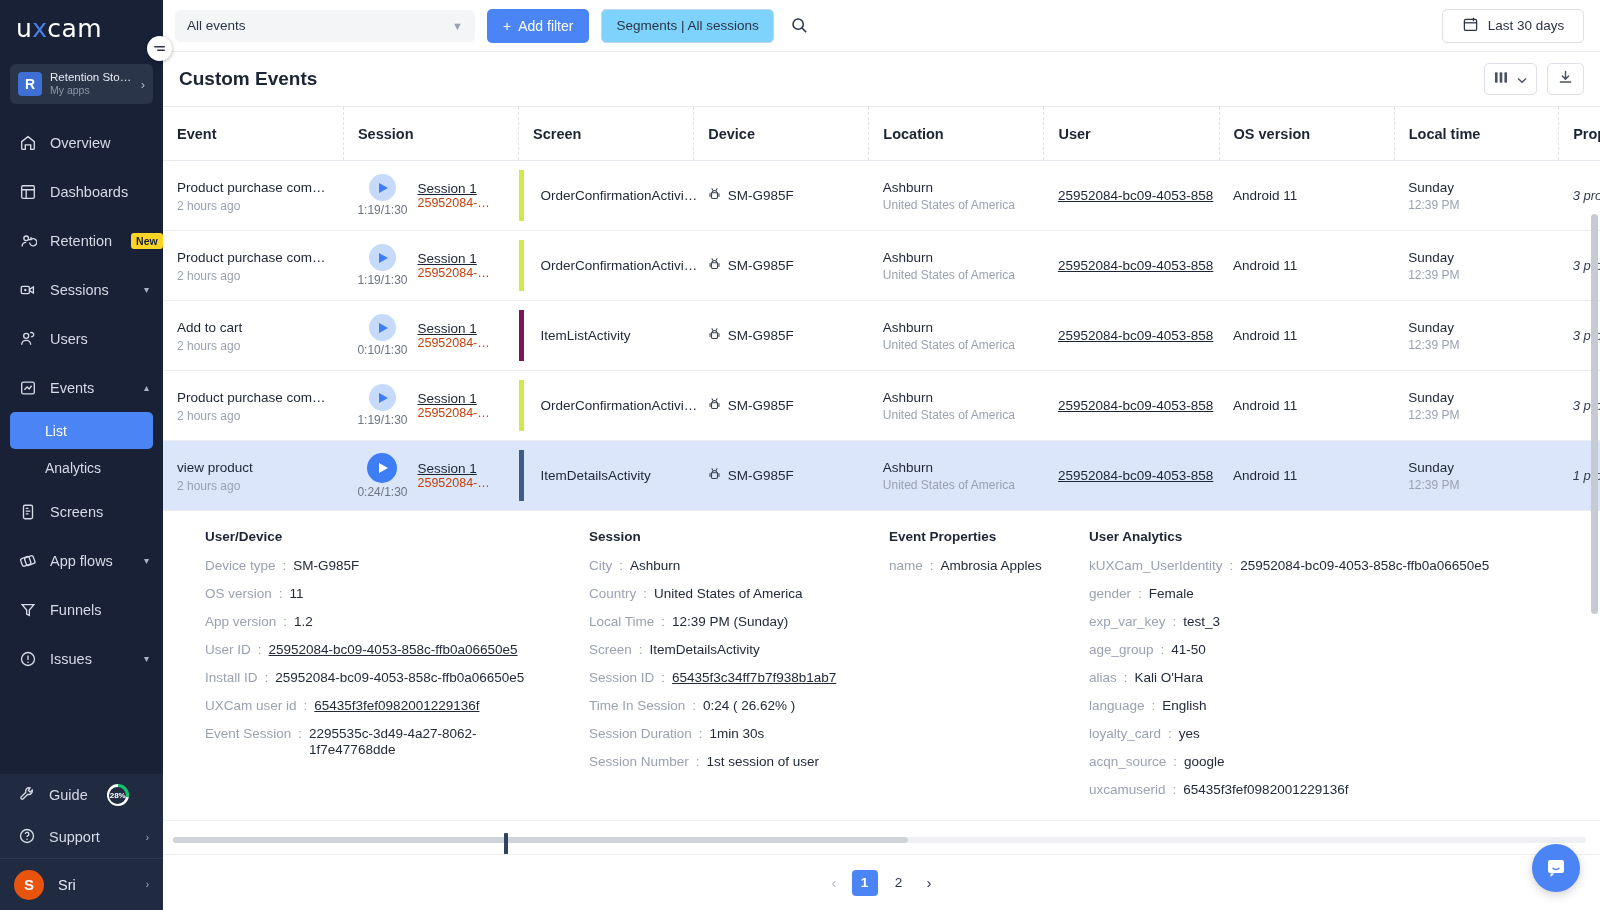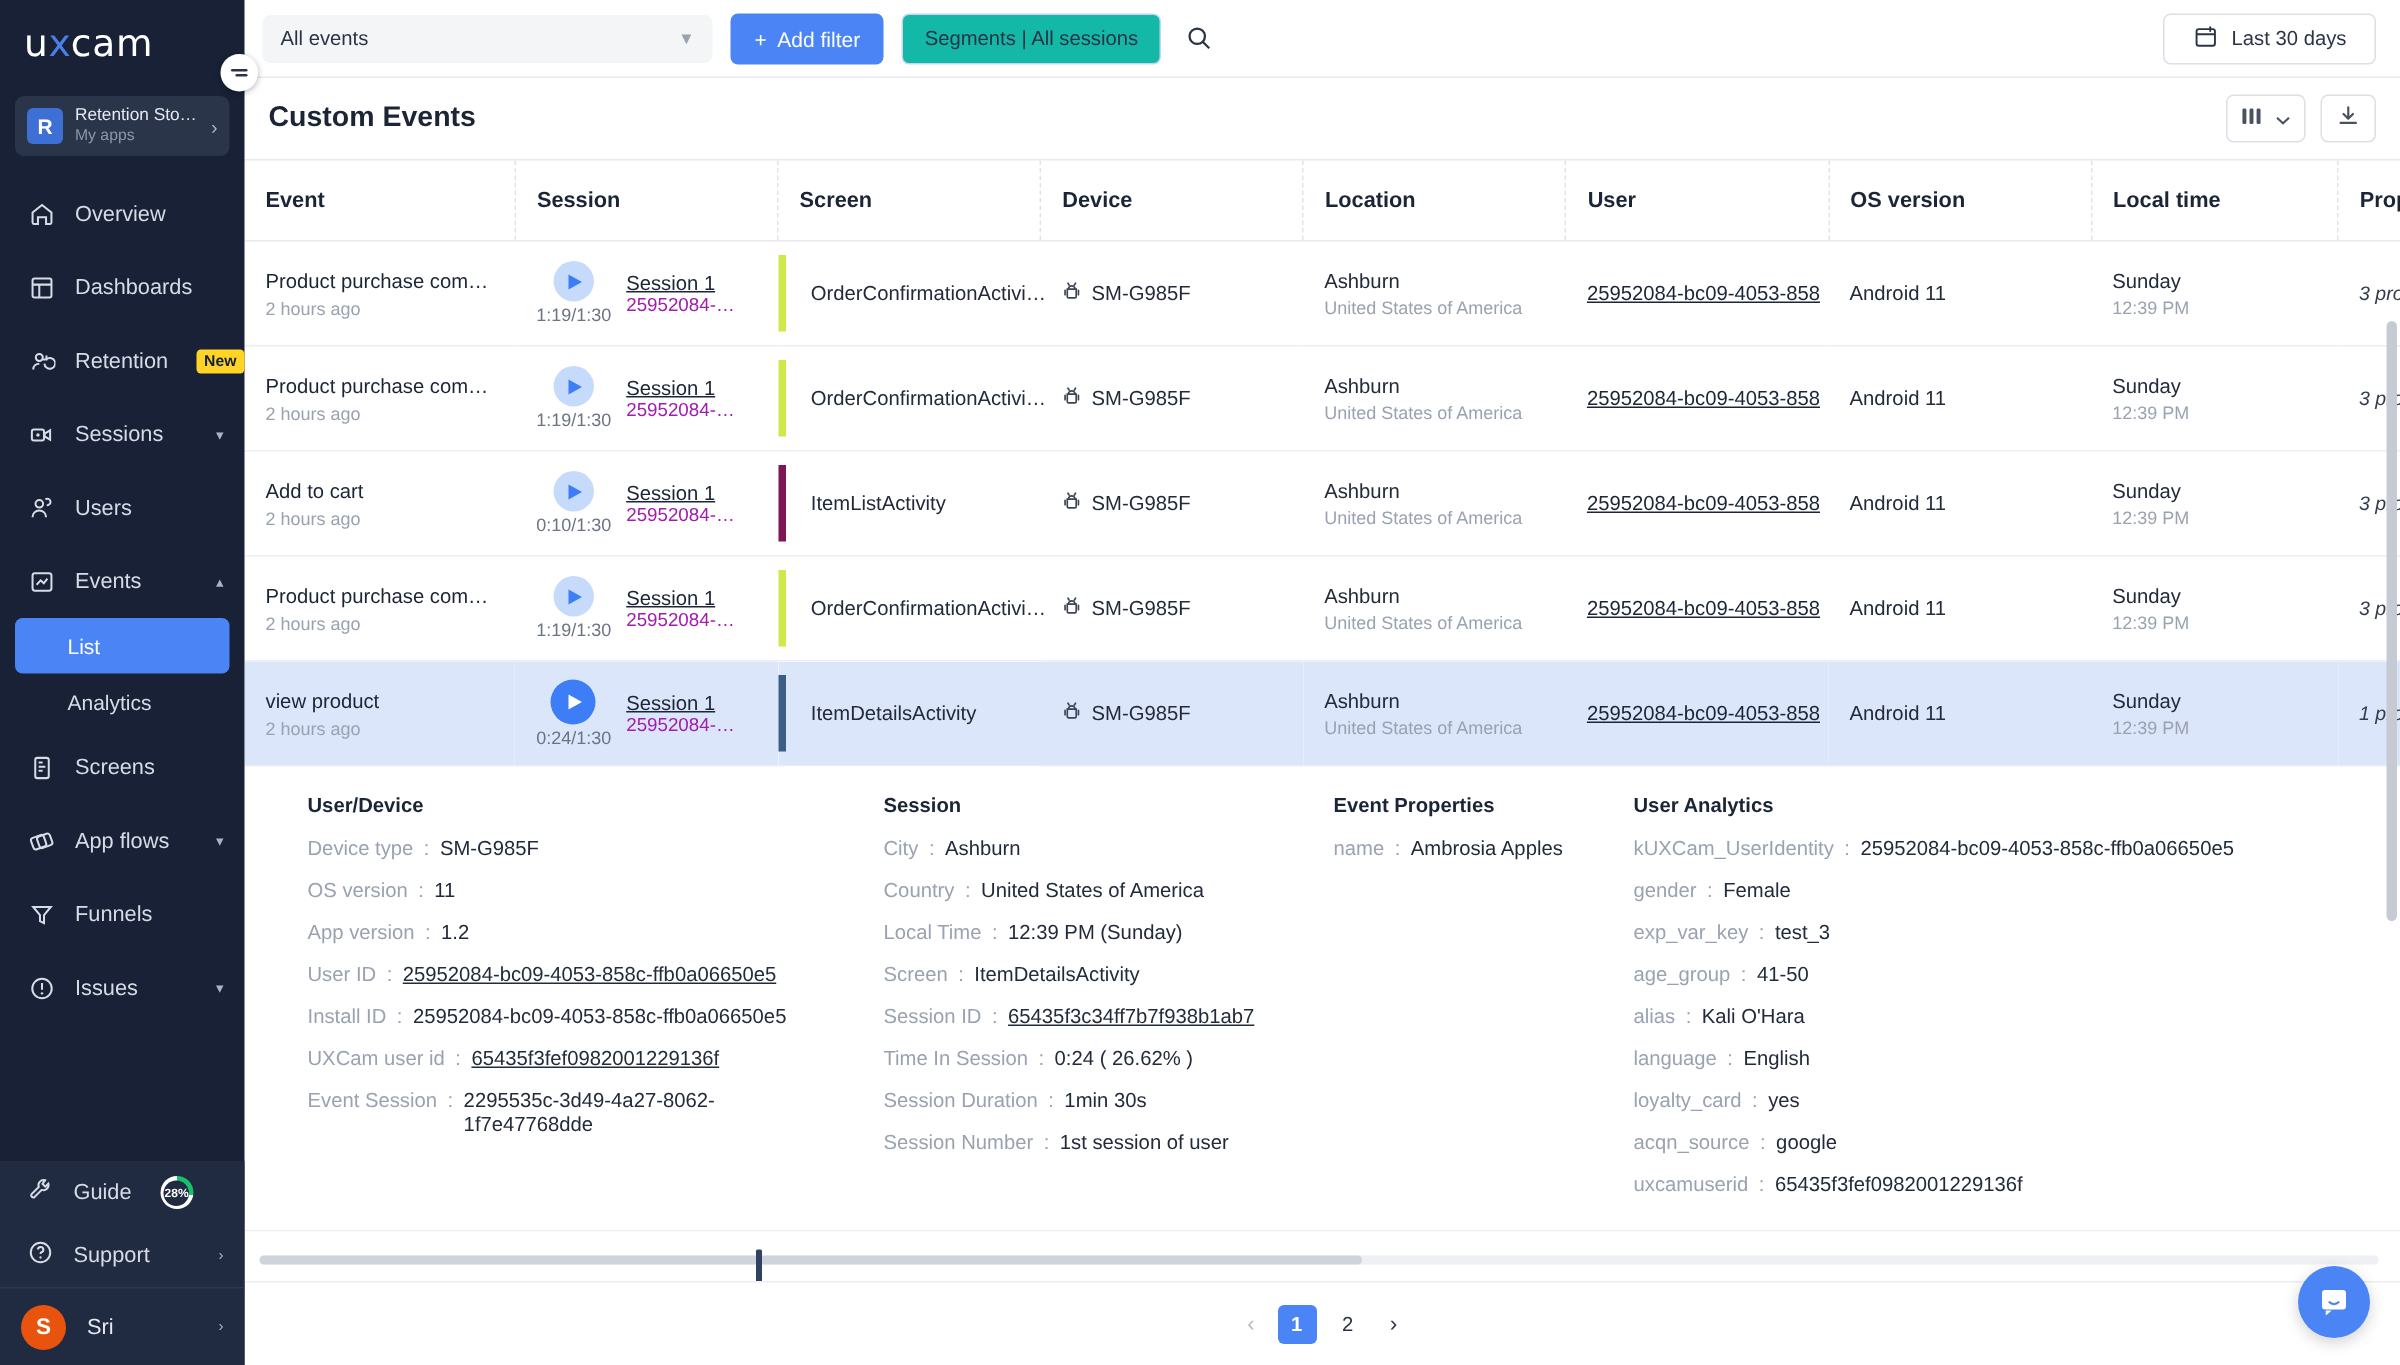--- a/index.html
+++ b/index.html
@@ -99,21 +99,21 @@
     display: flex; align-items: center; padding: 0 12px; font-size: 13.5px; color: #2b3347;
     justify-content: space-between; cursor: pointer;
   }
   .events-select .cv { color: #9aa2b1; font-size: 11px; }
   .btn-addfilter {
     height: 34px; background: #4a84f5; color: #fff; border-radius: 5px; border: none;
     font-size: 14px; font-family: inherit; padding: 0 16px; display: flex; align-items: center;
     gap: 7px; cursor: pointer; font-weight: 500;
   }
   .btn-segments {
-    height: 34px; background: #14b8a6; border: 1px solid #c3d4f7; border-radius: 5px;
+    height: 34px; background: #7dd3fc; border: 1px solid #c3d4f7; border-radius: 5px;
     font-size: 13.5px; color: #2b3347; padding: 0 14px; display: flex; align-items: center;
     cursor: pointer; font-family: inherit;
   }
   .search-ico { margin-left: 4px; cursor: pointer; display: flex; }
   .spacer { flex: 1; }
   .btn-daterange {
     height: 34px; background: #fff; border: 1px solid #dcdfe6; border-radius: 5px;
     font-size: 13.5px; color: #2b3347; padding: 0 16px; display: flex; align-items: center;
     gap: 9px; cursor: pointer; font-family: inherit; min-width: 142px; justify-content: center;
   }
@@ -154,21 +154,21 @@
     display: flex; align-items: center; justify-content: center;
   }
   .play-btn.solid { background: #3d7df5; width: 30px; height: 30px; }
   .play-tri { width: 0; height: 0; border-left: 9px solid #3d7df5;
               border-top: 5.5px solid transparent; border-bottom: 5.5px solid transparent;
               margin-left: 3px; }
   .play-btn.solid .play-tri { border-left-color: #fff; }
   .play-time { font-size: 12px; color: #6b7384; white-space: nowrap; }
   .sess-col { display: flex; flex-direction: column; gap: 0; }
   .sess-link { font-size: 13.5px; color: #1c2536; text-decoration: underline; cursor: pointer; }
-  .sess-id { font-size: 12.5px; color: #a21caf; }
+  .sess-id { font-size: 12.5px; color: #c2410c; }
 
   .screen-cell { position: relative; padding-left: 22px !important; }
   .sess-bar {
     position: absolute; left: 0; top: 9px; bottom: 9px; width: 5px; border-radius: 0;
   }
   .screen-name { white-space: nowrap; overflow: hidden; text-overflow: ellipsis; font-size: 13.5px; }
 
   .dev-cell { display: flex; align-items: center; gap: 7px; }
   .loc-city { font-size: 13.5px; color: #232b3b; }
   .loc-country { font-size: 12px; color: #9aa2b1; margin-top: 3px; }

